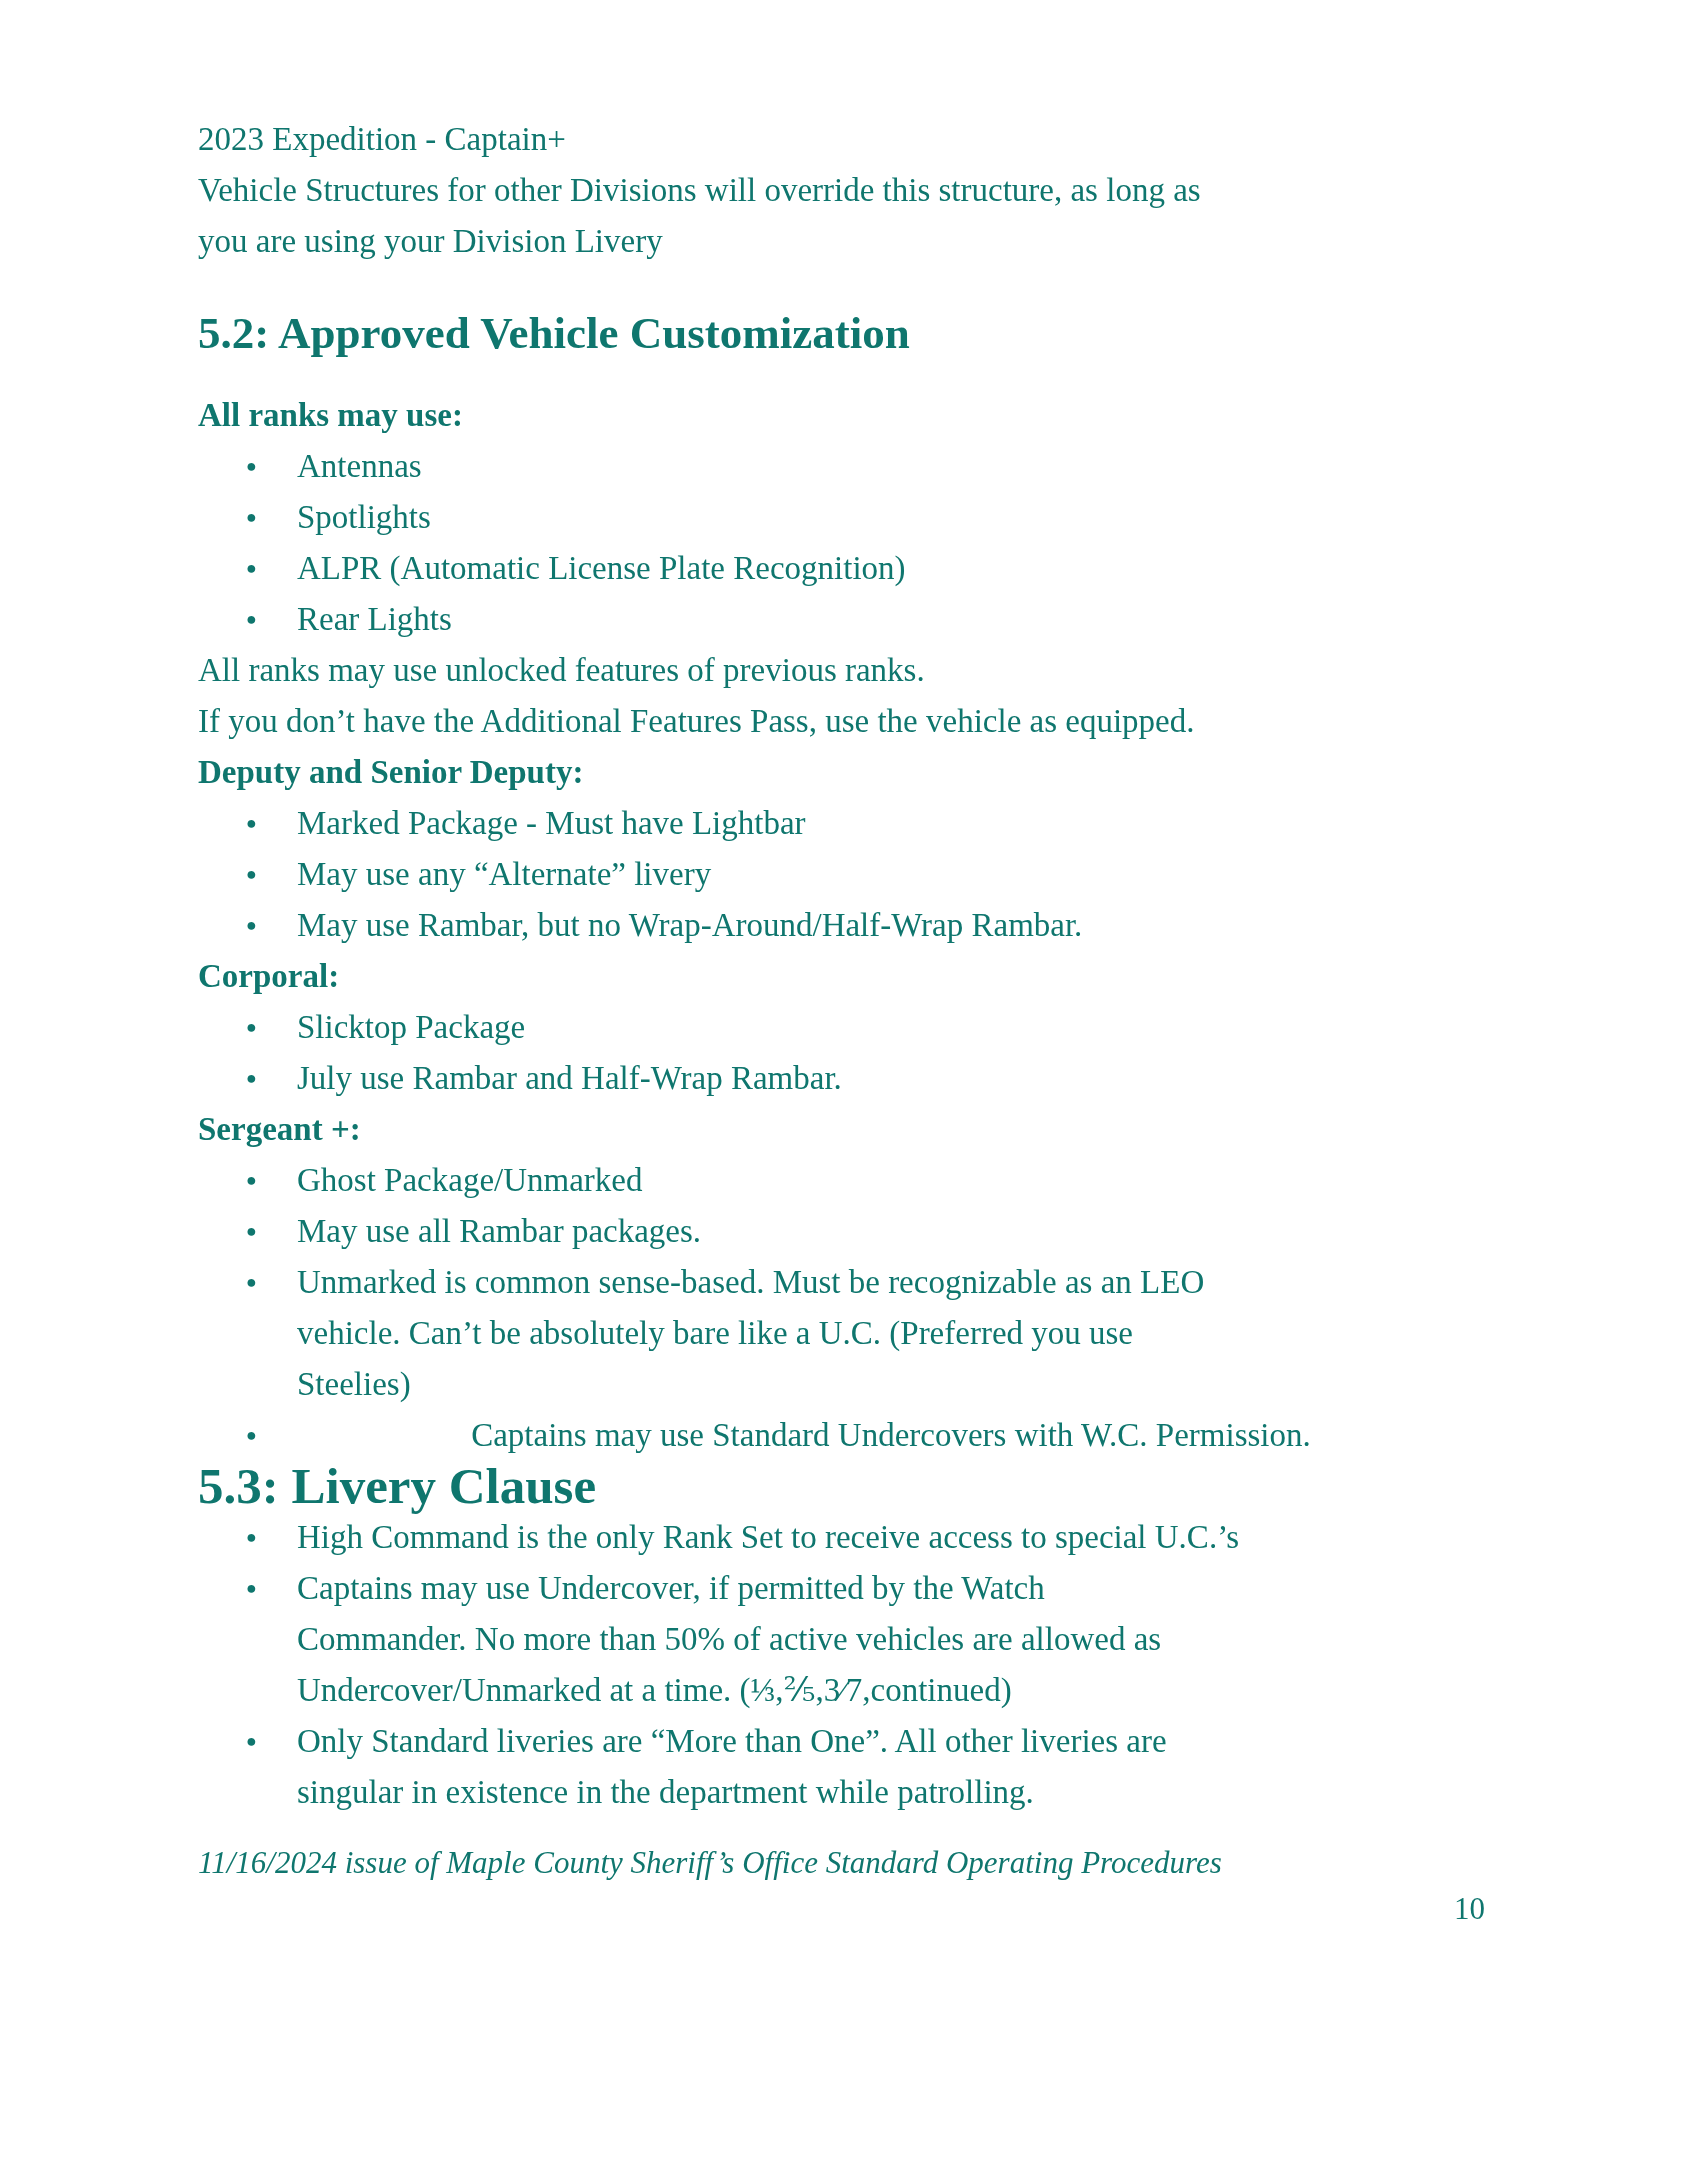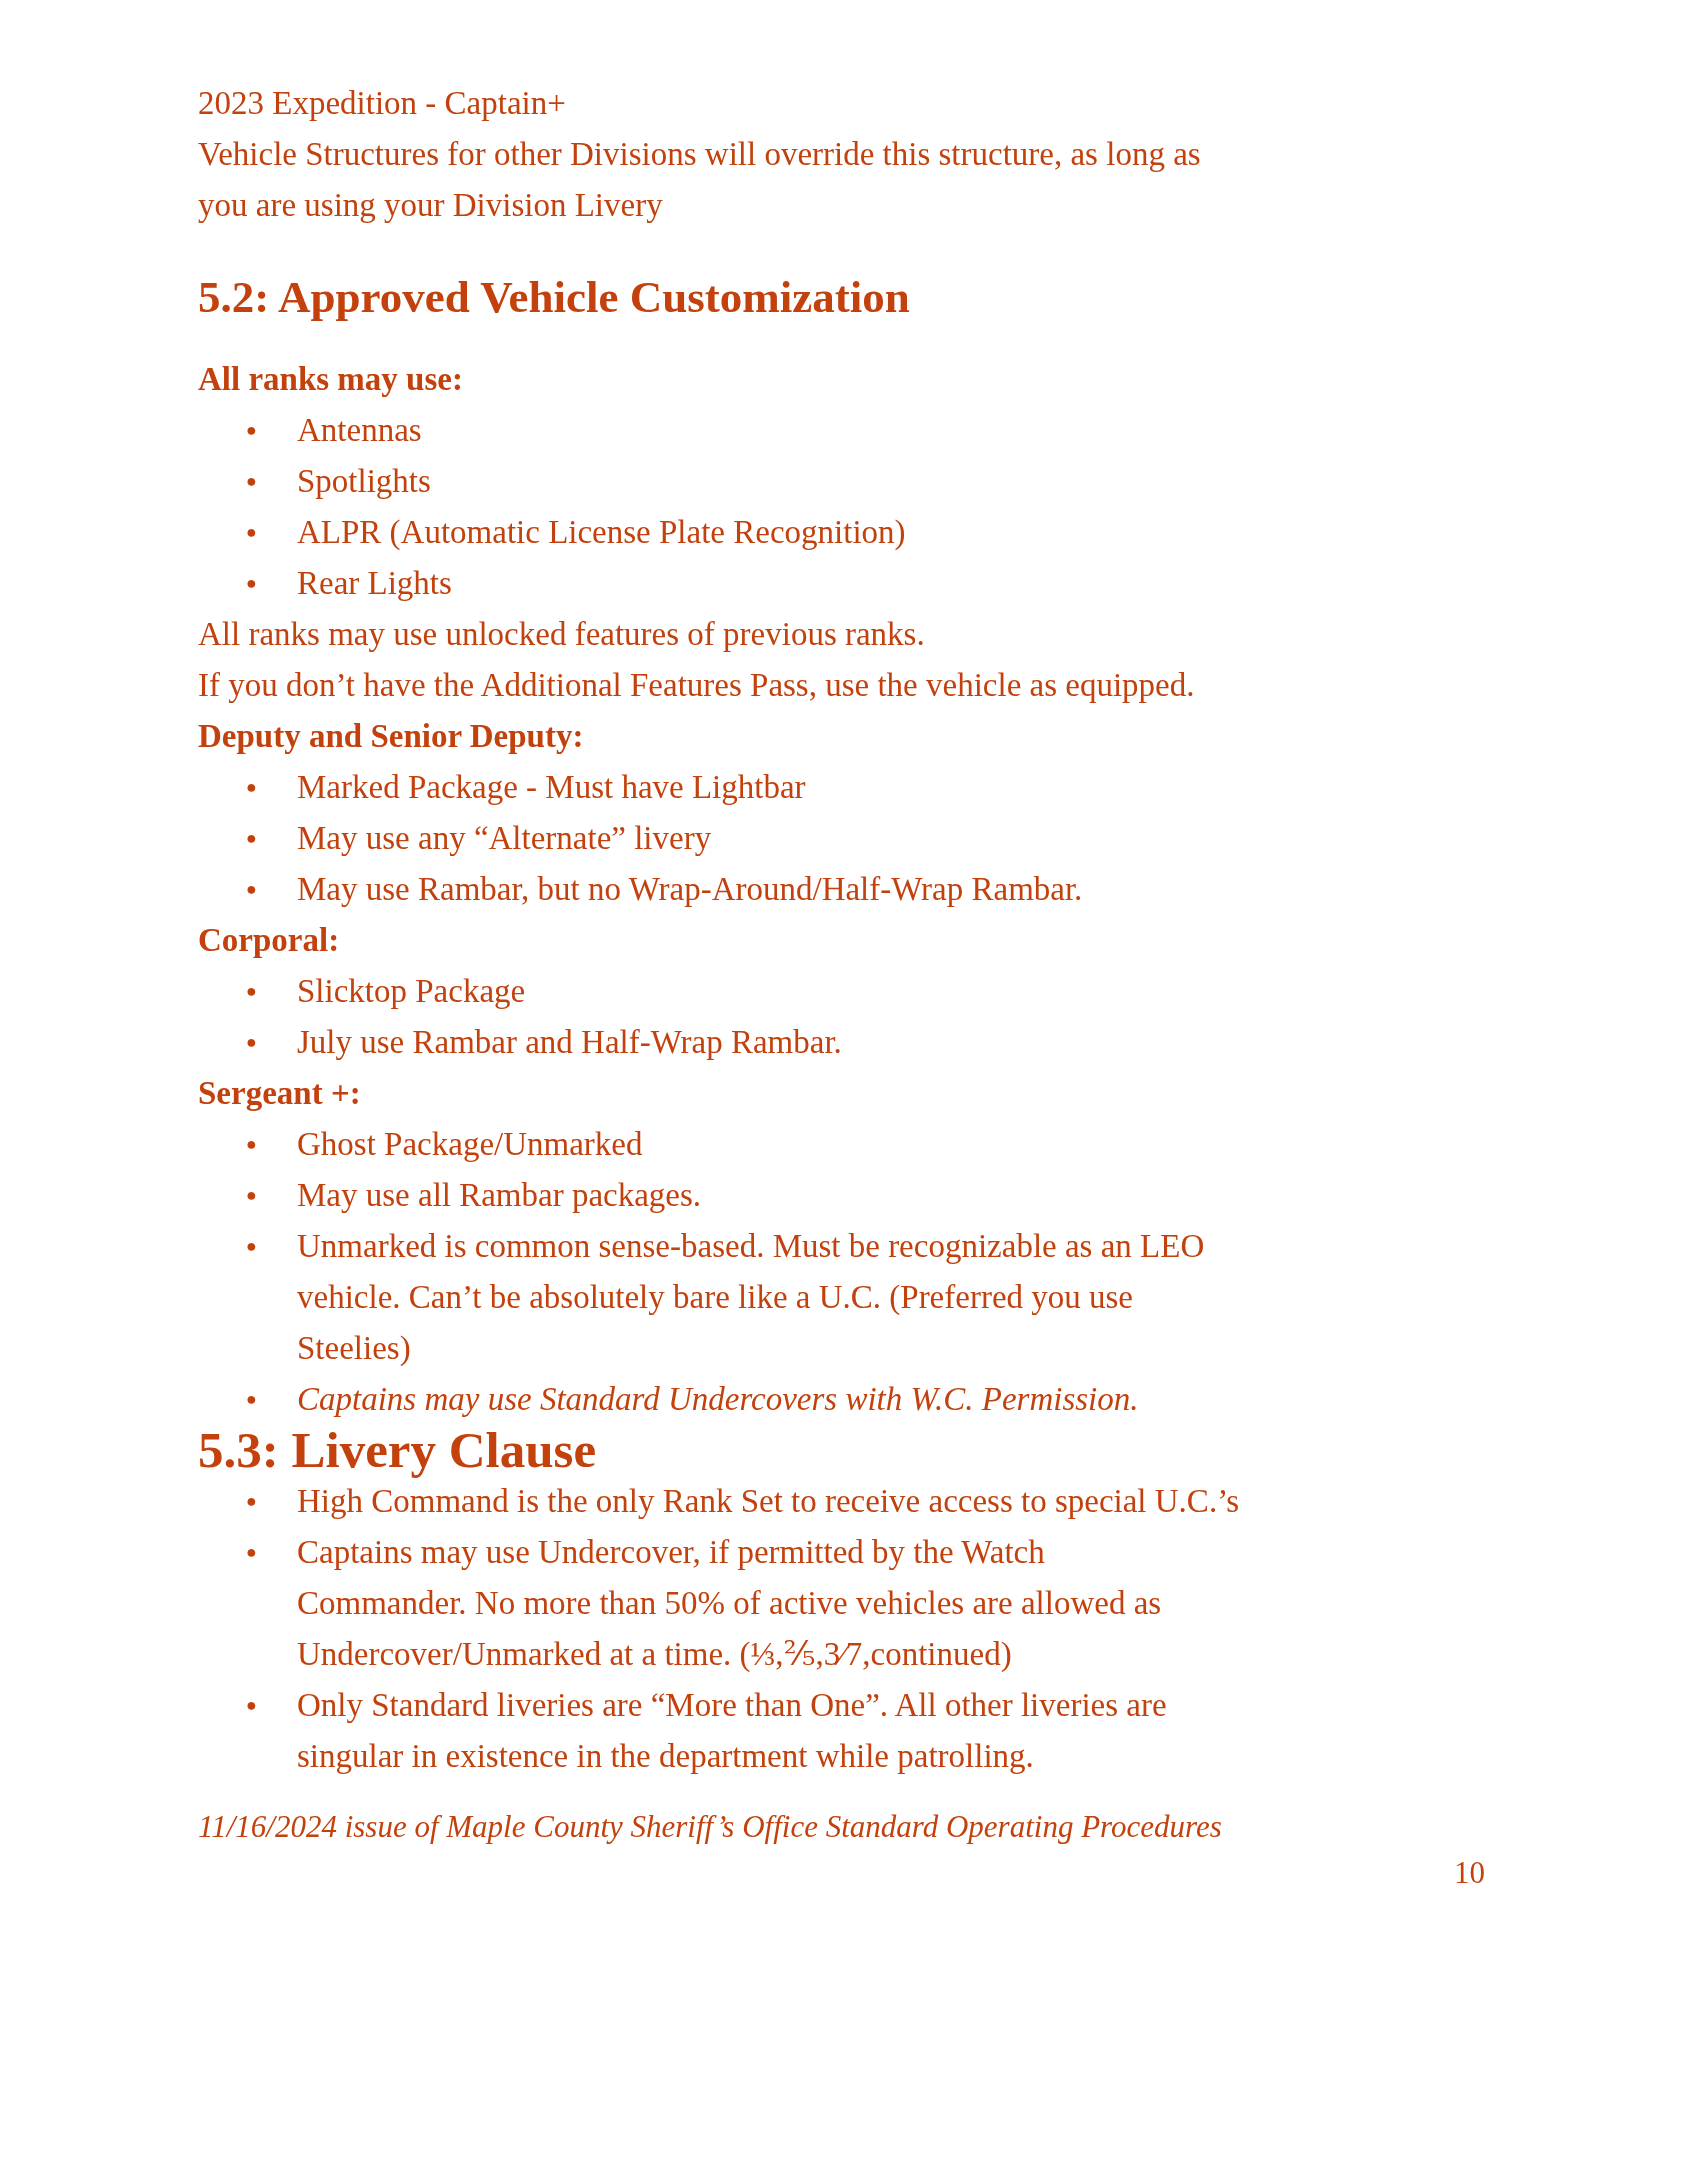--- a/index.html
+++ b/index.html
@@ -5,23 +5,23 @@
   html, body {
     margin: 0;
     padding: 0;
     background: #ffffff;
   }
   .page {
     position: relative;
     width: 1683px;
     height: 2178px;
     box-sizing: border-box;
-    padding: 78px 198px 0 198px;
+    padding: 114px 198px 0 198px;
     background: #ffffff;
-    color: #c2410c;
+    color: #0f766e;
     font-family: "Liberation Serif", "DejaVu Serif", serif;
     font-size: 33px;
     line-height: 51px;
     overflow: hidden;
   }
   .t-line {
     margin: 0;
     white-space: nowrap;
   }
   .bold-label {
@@ -57,21 +57,21 @@
     left: -51px;
     top: 0;
     font-size: 18px;
     line-height: 51px;
   }
   .li-text {
     display: block;
     white-space: nowrap;
   }
   li.italic .li-text {
-    font-style: italic;
+    text-align: center;
   }
   .footer {
     margin-top: 22px;
     font-size: 31px;
     line-height: 46px;
   }
   .footer .t-line {
     white-space: nowrap;
     font-style: italic;
   }

